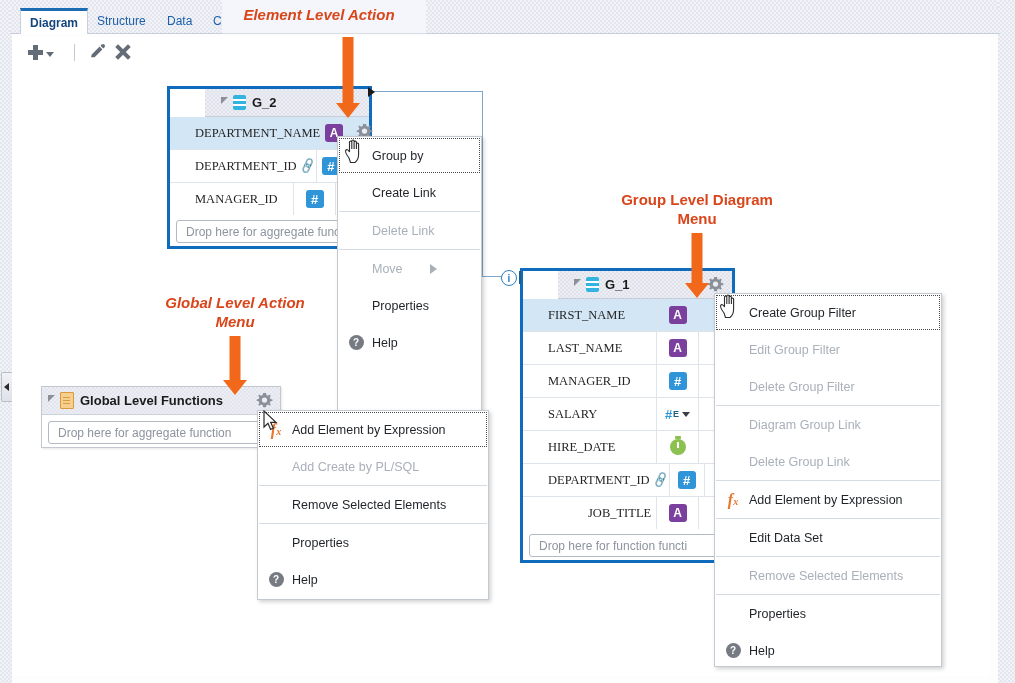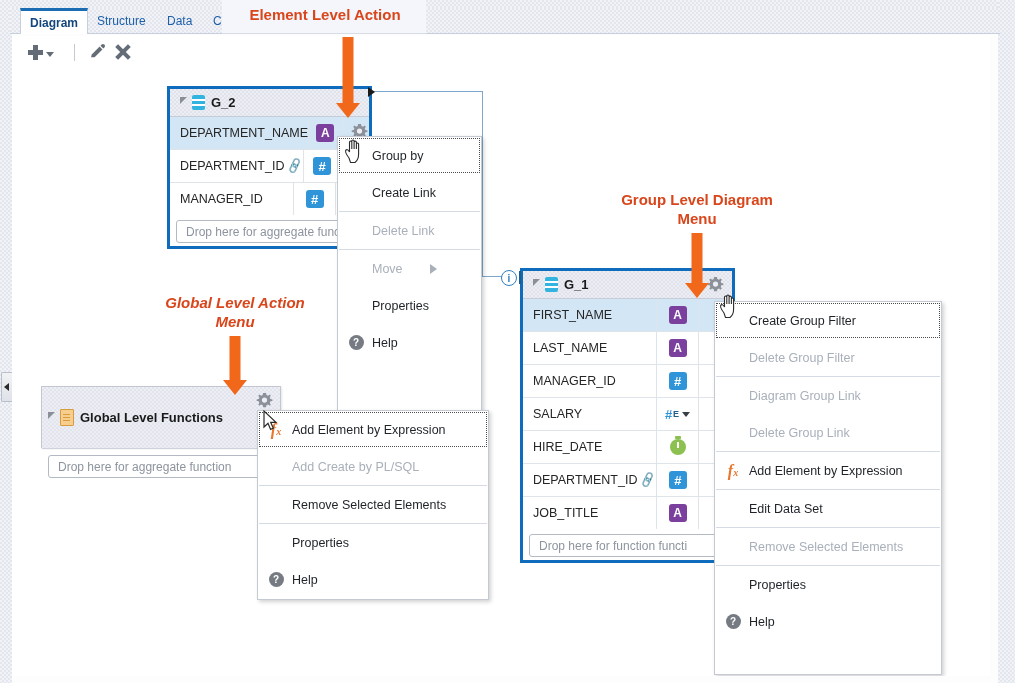--- a/index.html
+++ b/index.html
@@ -163,28 +163,29 @@
     box-sizing: border-box;
     border: 3px solid #0f6cbd;
     background: #ffffff;
   }
   .group-header {
     position: relative;
     height: 28px;
     box-sizing: border-box;
     display: flex;
     align-items: center;
-    padding: 0 10px;
+    padding: 0 16px;
     background-color: #eceef3;
     background-image:
       linear-gradient(45deg, #e0e3ec 25%, transparent 25%, transparent 75%, #e0e3ec 75%),
       linear-gradient(45deg, #e0e3ec 25%, transparent 25%, transparent 75%, #e0e3ec 75%);
     background-size: 4px 4px;
     background-position: 0 0, 2px 2px;
     border-bottom: 1px solid #c7ccd6;
+    margin-left: 35px;
   }
   .group-title {
     font-size: 13px;
     font-weight: bold;
     color: #1a1a1a;
     margin-left: 6px;
   }
   .tri-collapse {
     width: 0; height: 0;
     border-top: 7px solid #8a8f98;
@@ -220,24 +221,25 @@
     display: flex;
     align-items: center;
     border-bottom: 1px solid #dfe3ea;
     font-size: 12.5px;
     color: #252525;
     background: #ffffff;
   }
   .elem-row.selected { background: #d3e6f5; }
   .elem-name {
     flex: 1;
-    padding-left: 10px;
+    padding-left: 25px;
     white-space: nowrap;
     display: flex;
     align-items: center;
+    font-family: Liberation Serif, serif;
   }
   .link-chain {
     display: inline-block;
     margin-left: 4px;
     color: #9aa2ad;
     font-size: 12px;
     transform: rotate(-20deg);
   }
   .elem-type {
     width: 42px;
@@ -313,21 +315,21 @@
     position: absolute;
     box-sizing: border-box;
     border: 1px solid #c2c7d0;
     background: #ffffff;
     box-shadow: 1px 1px 2px rgba(0,0,0,.10);
   }
   .global-header {
     height: 27px;
     display: flex;
     align-items: center;
-    padding: 17px 6px;
+    padding: 0 6px;
     background-color: #eceef3;
     background-image:
       linear-gradient(45deg, #e2e5ed 25%, transparent 25%, transparent 75%, #e2e5ed 75%),
       linear-gradient(45deg, #e2e5ed 25%, transparent 25%, transparent 75%, #e2e5ed 75%);
     background-size: 4px 4px;
     background-position: 0 0, 2px 2px;
     border-bottom: 1px solid #cdd2db;
     position: relative;
   }
   .doc-icon {
@@ -642,21 +644,21 @@
       <div class="elem-row">
         <span class="elem-name">
           <span>DEPARTMENT_ID</span>
           <span class="link-chain">🔗</span>
         </span>
         <span class="elem-type">
           <span class="badge badge-n">#</span>
         </span>
         <span class="elem-gearcell"></span>
       </div>
-      <div class="elem-row" style="border-bottom:none;">
+      <div class="elem-row" style="border-bottom:none;margin-left:40px;">
         <span class="elem-name">JOB_TITLE</span>
         <span class="elem-type">
           <span class="badge badge-a">A</span>
         </span>
         <span class="elem-gearcell"></span>
       </div>
 
       <div class="drop-zone">Drop here for function functi</div>
     </div>
 
@@ -693,22 +695,23 @@
         <span>Help</span>
       </div>
     </div>
 
     <span class="cursor-hand" style="left:331px; top:70px;">
       <svg width="22" height="26" viewBox="0 0 22 26">
         <path d="M6 20 C3 16 2 13 3 12 C4 11 5.5 12 6.5 14 L6.5 4 C6.5 2.7 8.8 2.7 8.8 4 L8.8 11 L8.8 3 C8.8 1.6 11.1 1.6 11.1 3 L11.1 11 L11.1 4.2 C11.1 2.8 13.4 2.8 13.4 4.2 L13.4 11 L13.4 6 C13.4 4.7 15.6 4.7 15.6 6 L15.6 16 C15.6 20 14 23 12 24.5 L7.5 24.5 Z" fill="#ffffff" stroke="#2b2b2b" stroke-width="1.1"></path>
       </svg>
     </span>
 
-    <div class="menu" style="left:702px; top:225px; width:228px; height:374px;margin-top:8px;">
+    <div class="menu" style="left:702px; top:225px; width:228px; height:374px;">
       <div class="menu-item hover">Create Group Filter</div>
+      <div class="menu-item disabled">Edit Group Filter</div>
       <div class="menu-item disabled">Delete Group Filter</div>
       <div class="menu-sep"></div>
       <div class="menu-item disabled">Diagram Group Link</div>
       <div class="menu-item disabled">Delete Group Link</div>
       <div class="menu-sep"></div>
       <div class="menu-item">
         <span class="mi-icon">
             <span class="fx-icon">f<span class="sub">x</span></span>
           </span>
         <span>Add Element by Expression</span>
@@ -755,21 +758,21 @@
 
     <span class="cursor-arrow" style="left:250px; top:342px;">
       <svg width="18" height="24" viewBox="0 0 18 24">
         <path d="M2 1 L2 17 L6 13.2 L8.6 19.4 L11.3 18.2 L8.7 12.3 L14 12.3 Z" fill="#ffffff" stroke="#2b2b2b" stroke-width="1.2"></path>
       </svg>
     </span>
 
   </div>
 
   <div class="anno-box" style="left:222px; top:0px; width:204px; height:33px;"></div>
-  <div class="anno" style="left:230px; top:5px; width:190px;">Element Level Action</div>
+  <div class="anno" style="left:224px; top:5px; width:190px;font-style:italic;">Element Level Action</div>
 
   <div class="arrow" style="left:331px; top:37px; width:34px; height:84px;">
     <span class="arrow-shaft" style="top:0; height:68px;"></span>
     <span class="arrow-head" style="top:66px;"></span>
   </div>
 
   <div class="anno" style="left:597px; top:190px; width:200px;">Group Level Diagram
 Menu</div>
   <div class="arrow" style="left:680px; top:233px; width:34px; height:70px;">
     <span class="arrow-shaft" style="top:0; height:52px;"></span>

